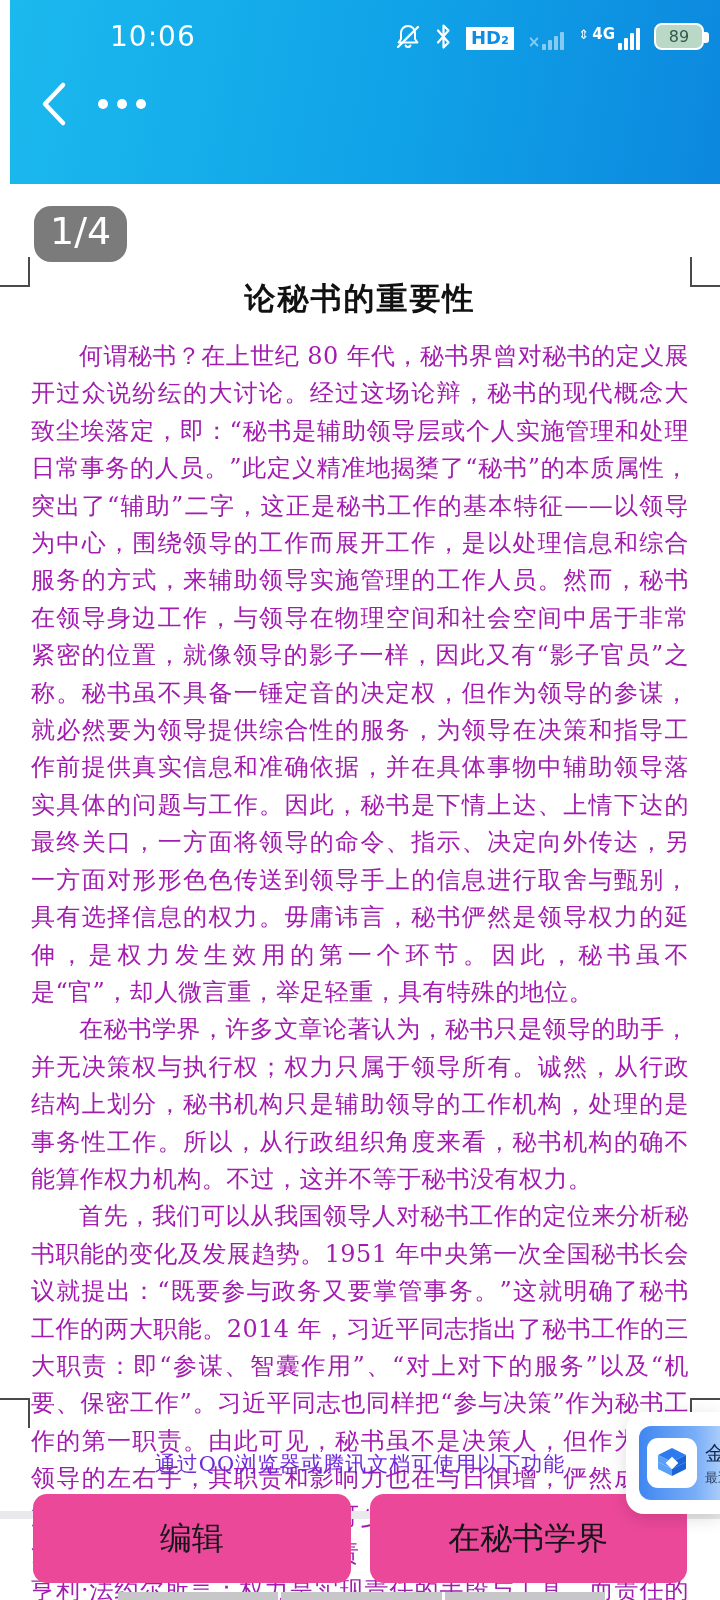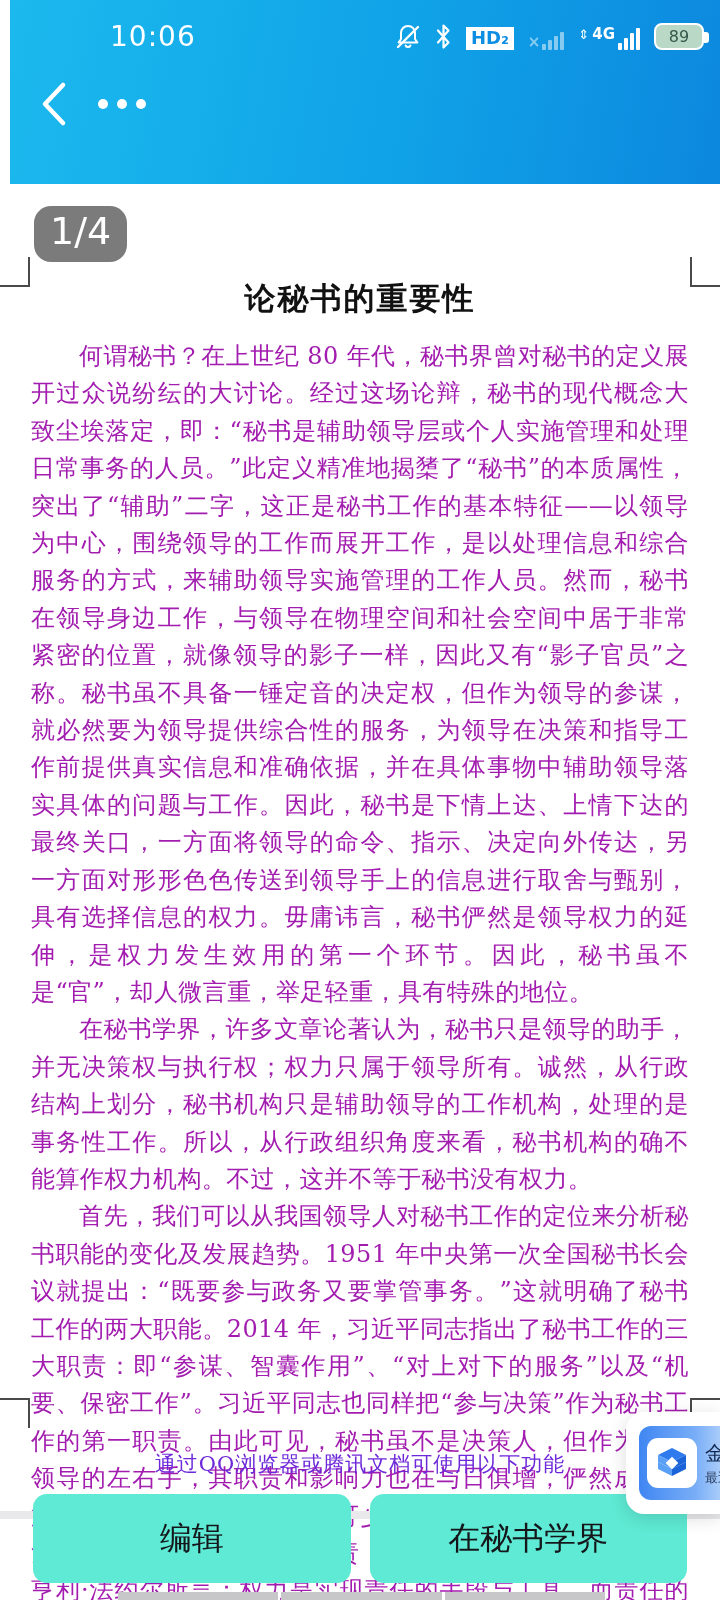--- a/index.html
+++ b/index.html
@@ -79,21 +79,21 @@
   .footer-hint {
     position:absolute; left:0; top:1450px; width:720px; text-align:center;
     color:#6d28d9; font-size:21px; letter-spacing:1px;
     font-family:"DejaVu Serif","Liberation Serif",serif;
   }
   .action-row {
     position:absolute; left:33px; top:1494px; width:654px; height:89px;
     display:flex; gap:19px; z-index:2;
   }
   .action-btn {
-    flex:1; background:#5eead4; border:none; border-radius:14px;
+    flex:1; background:#ec4899; border:none; border-radius:14px;
     font-size:32px; color:#14161a; display:flex; align-items:center; justify-content:center;
     font-family:"DejaVu Serif","Liberation Serif",serif; cursor:pointer;
   }
   .bottom-segments { position:absolute; left:118px; top:1592px; width:487px; height:8px;
     display:flex; gap:3px; z-index:1; }
   .bottom-segments i { flex:1; background:#c7c7c9; display:block; }
 
   
   .wps-card {
     position:absolute; right:0; top:1412px; width:94px; height:102px;

